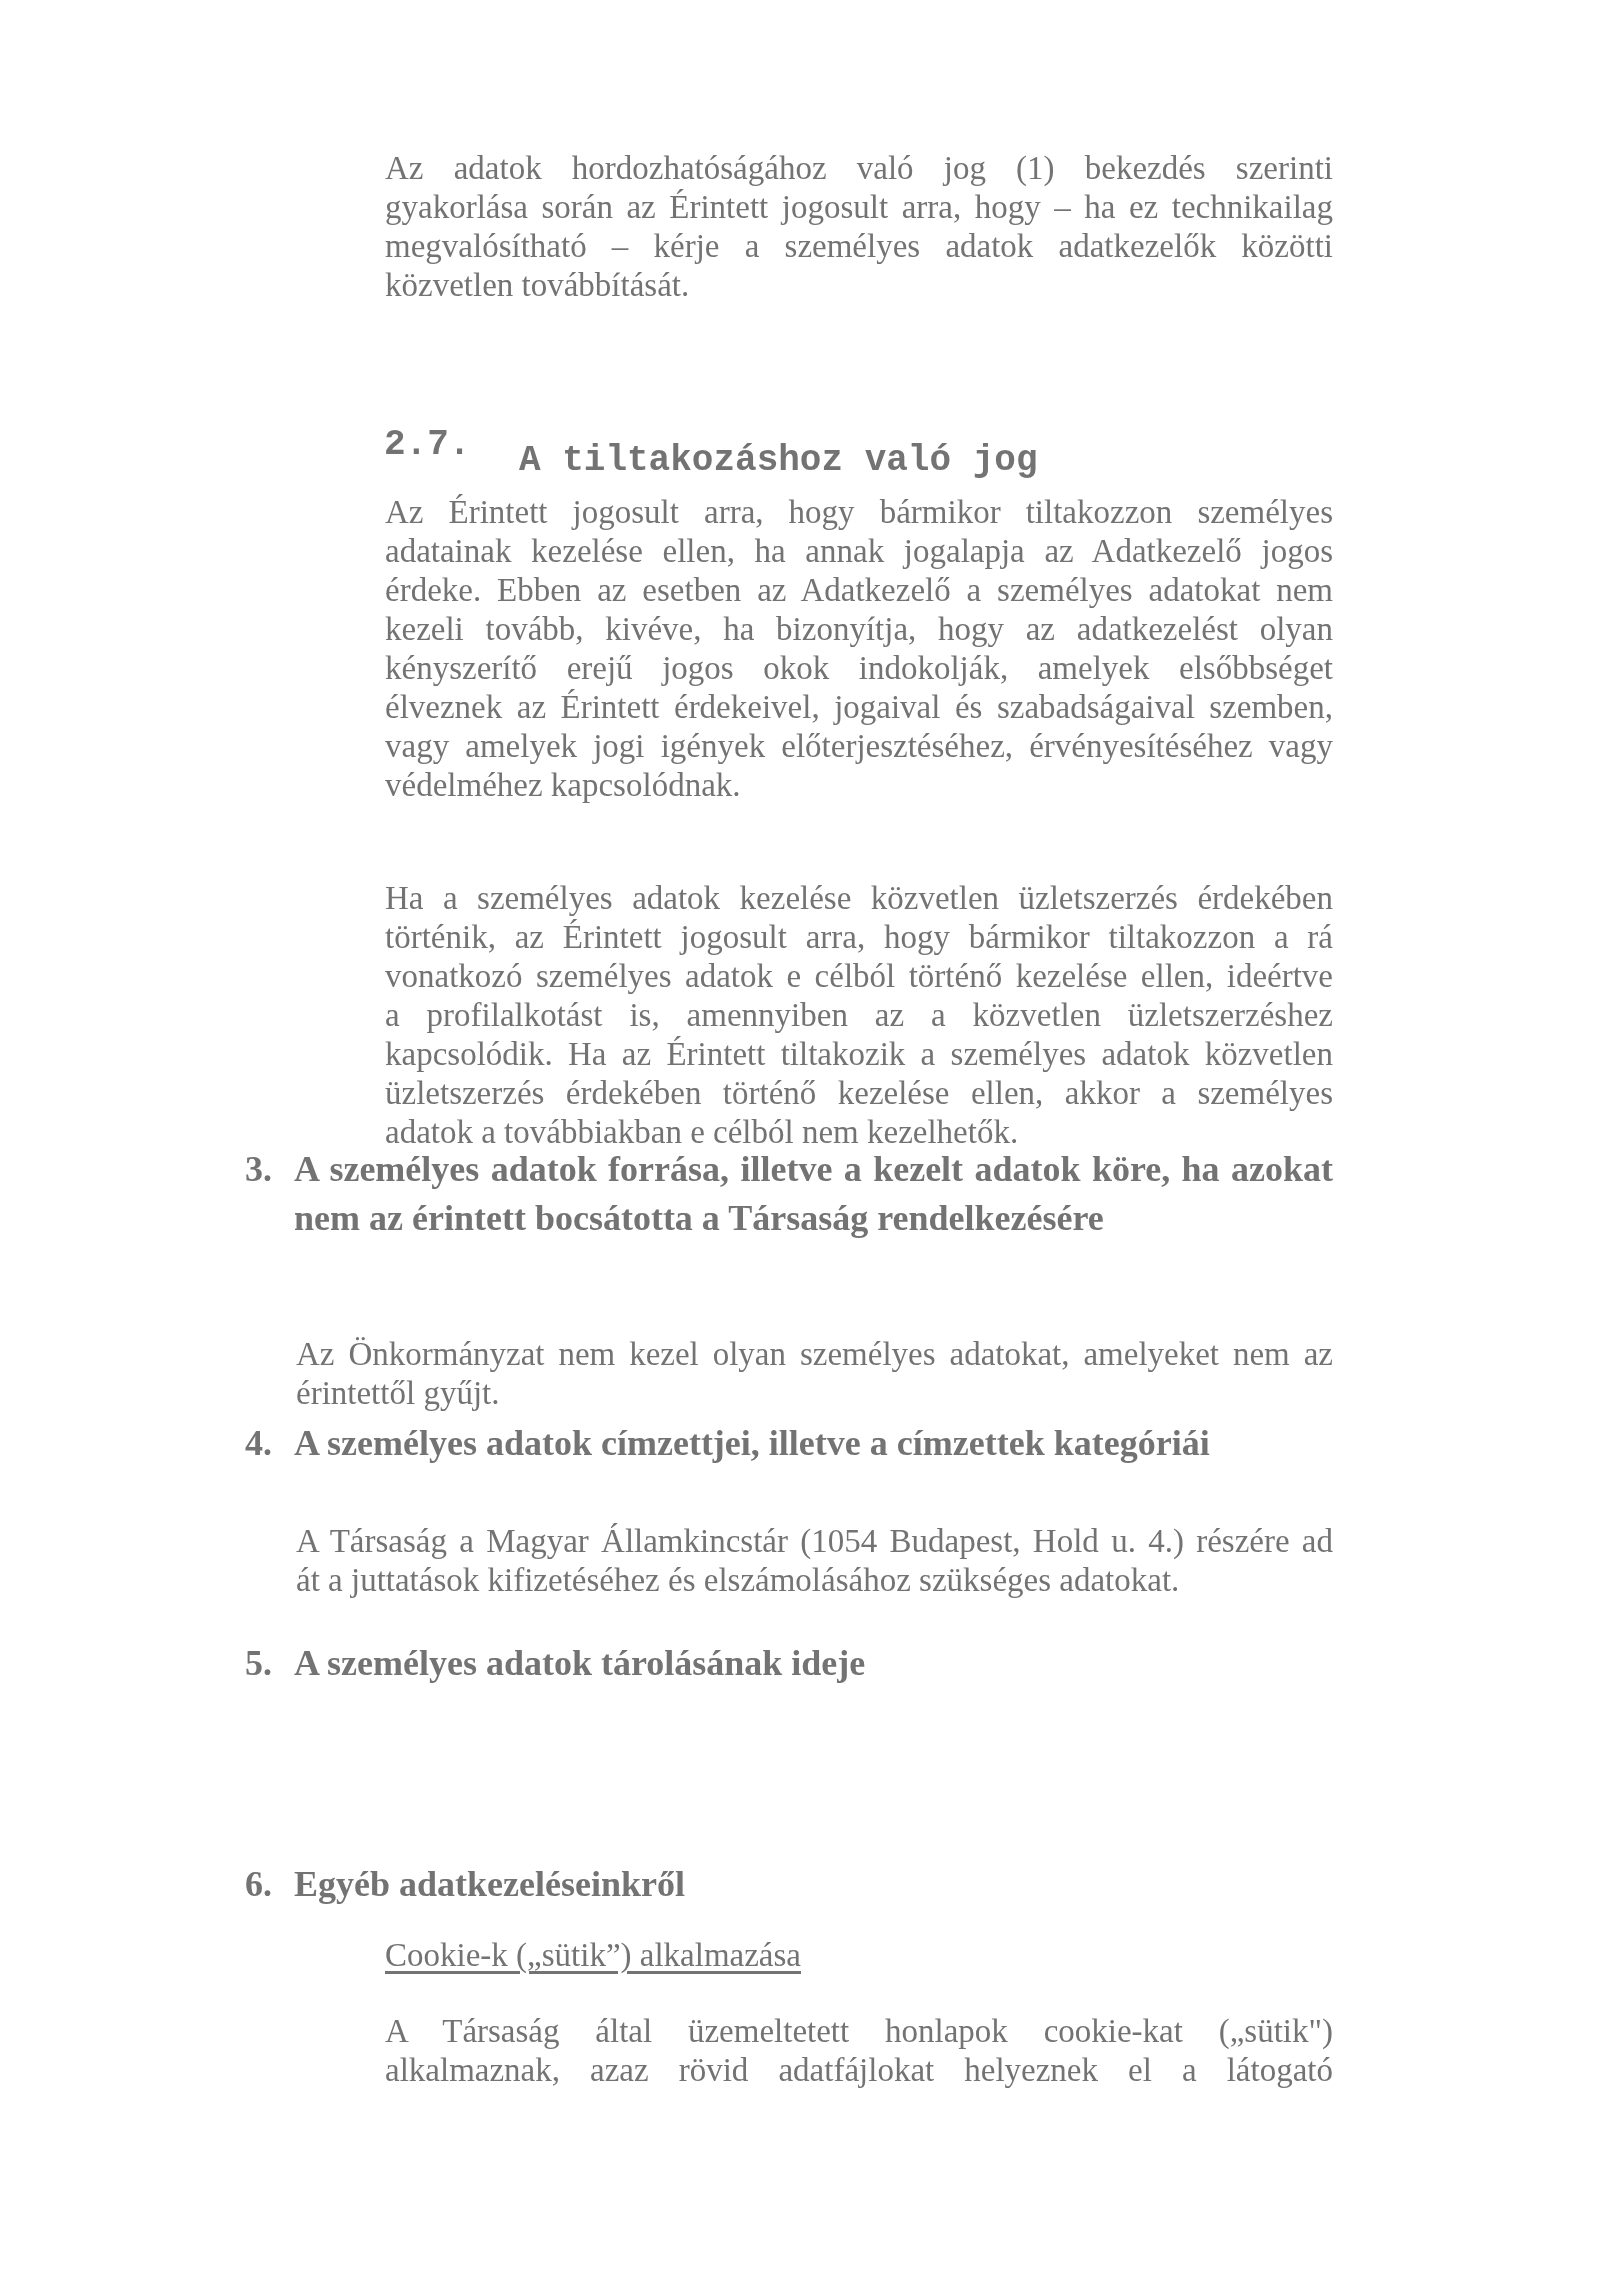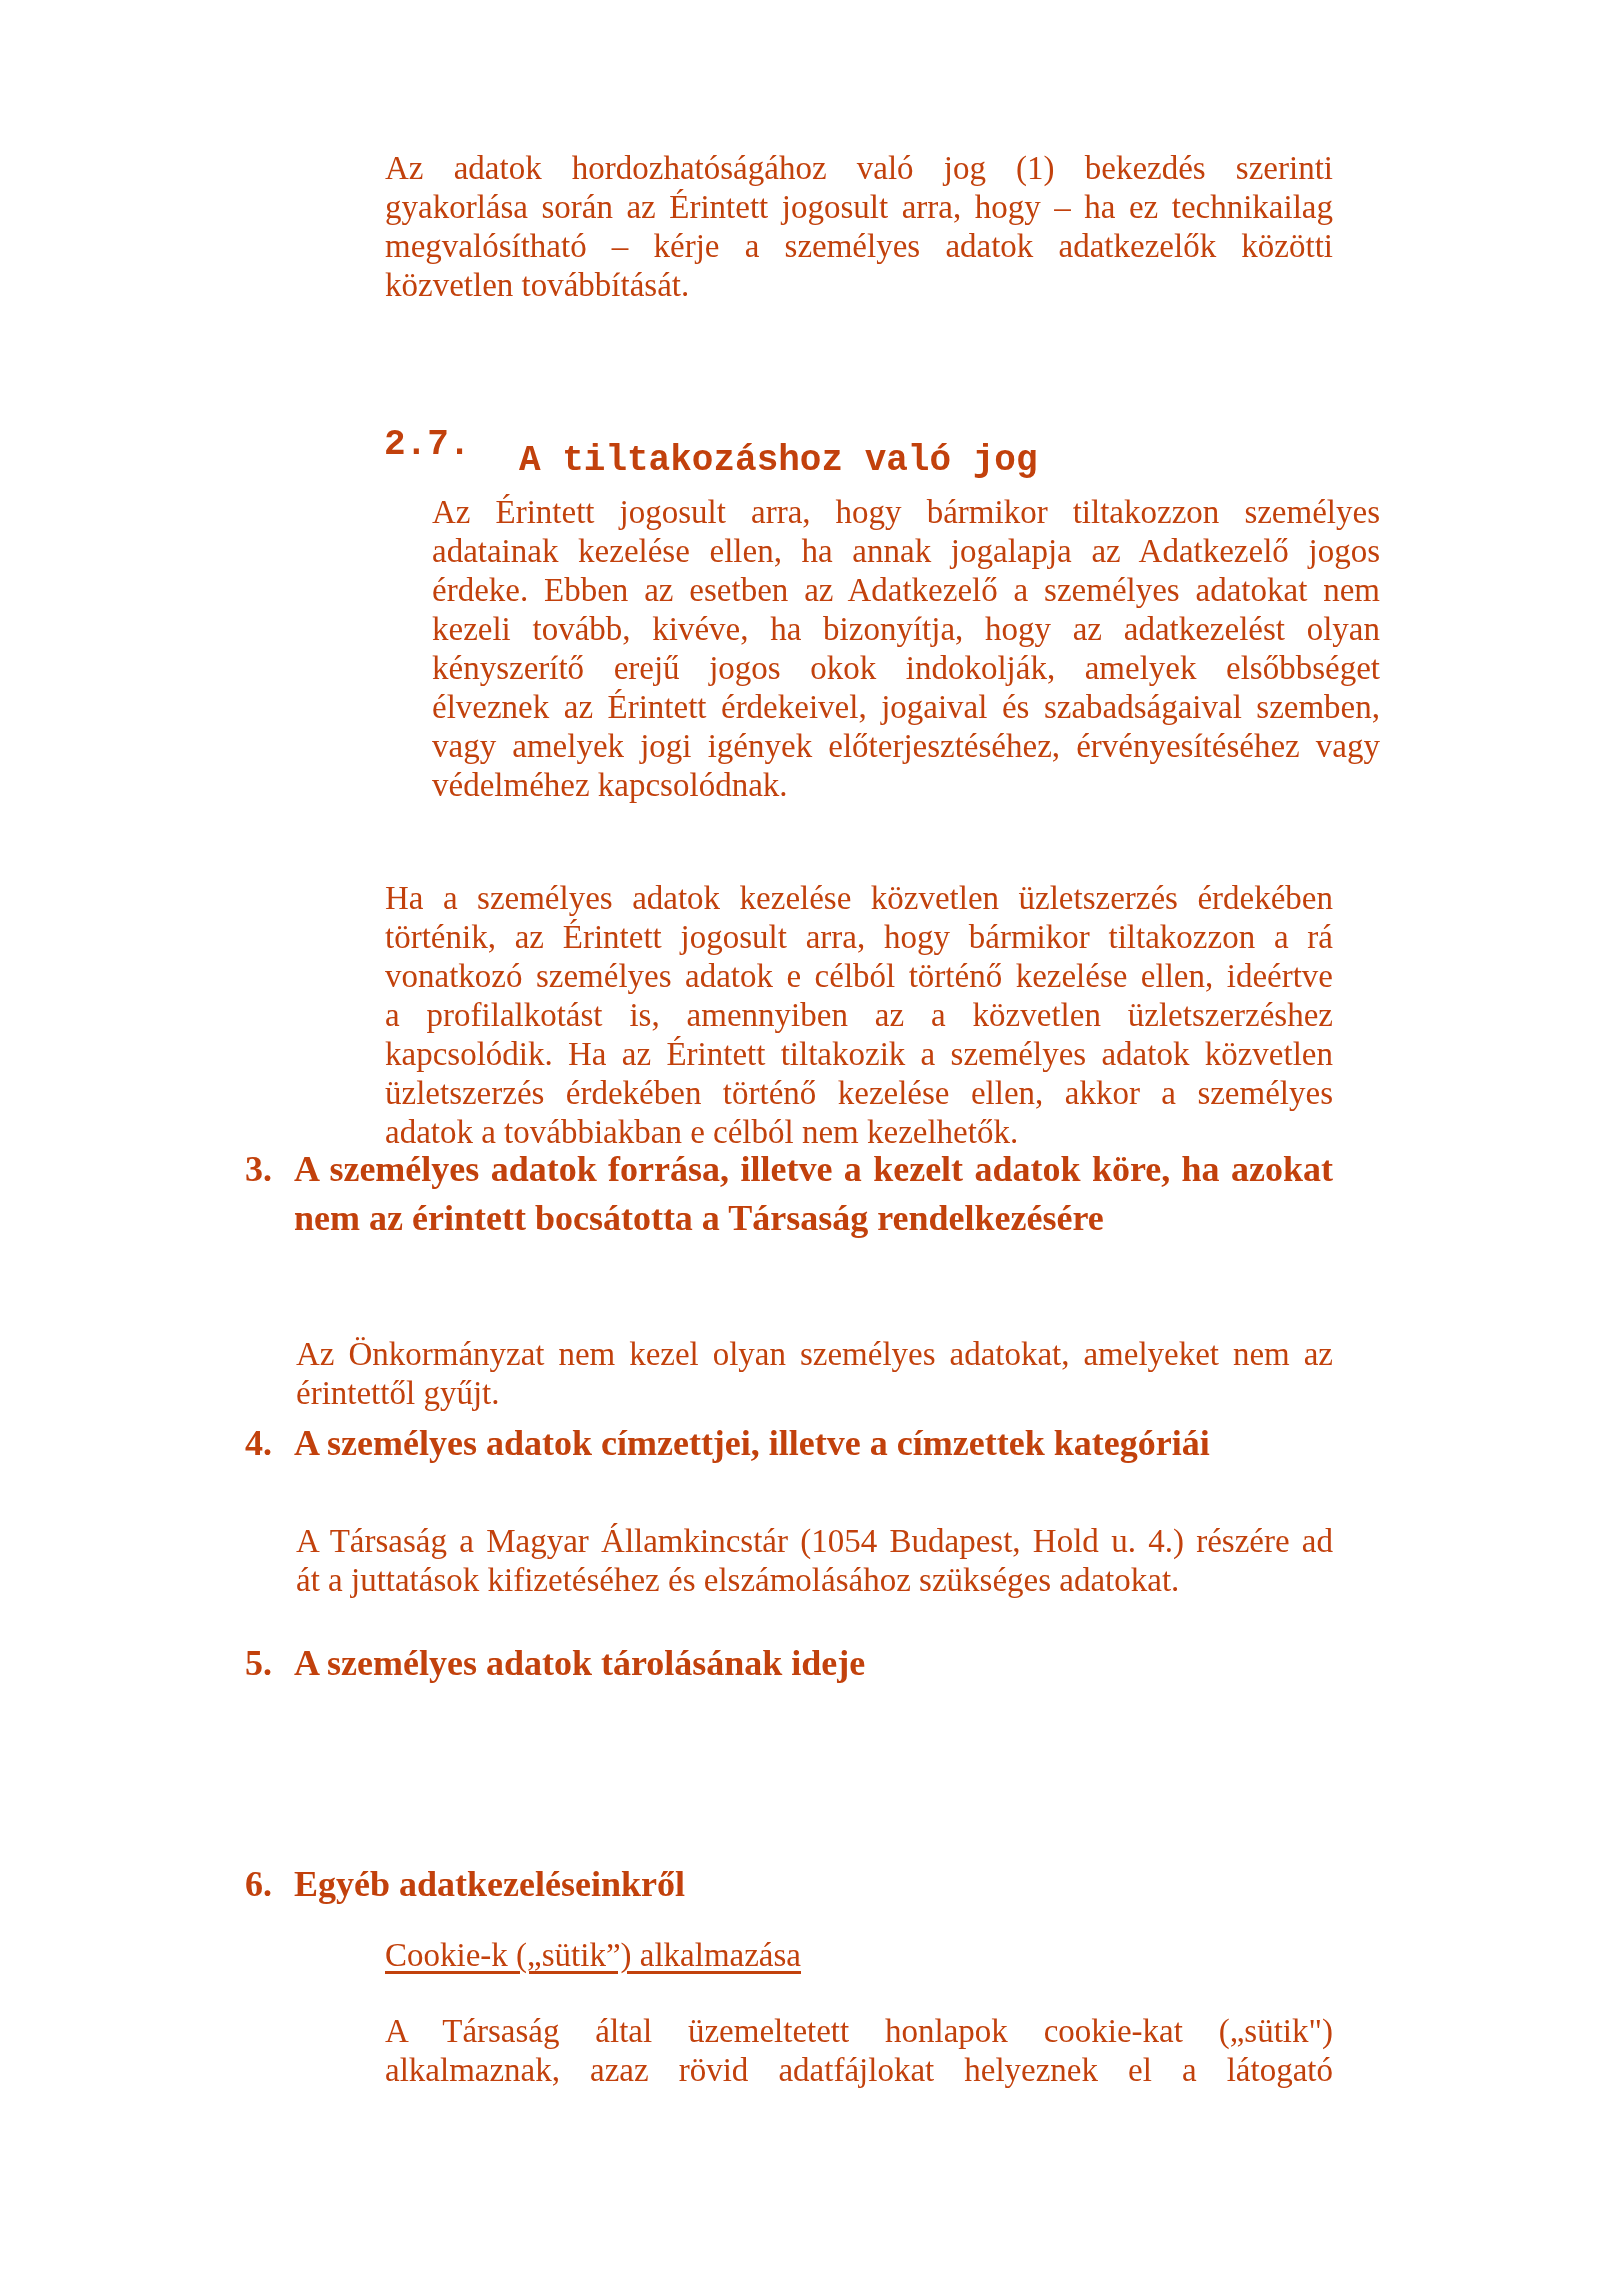--- a/index.html
+++ b/index.html
@@ -1,21 +1,21 @@
 <!DOCTYPE html>
 <html><head>
 <meta charset="utf-8">
 <style>
   html, body { margin: 0; padding: 0; background: #ffffff; }
   .page {
     position: relative;
     width: 1621px;
     height: 2293px;
     background: #ffffff;
-    color: #c2410c;
+    color: #737373;
     font-family: "Liberation Serif", "DejaVu Serif", serif;
     overflow: hidden;
   }
   .block { position: absolute; }
   .body-text { font-size: 33px; line-height: 39px; }
   .heading { font-weight: bold; font-size: 36px; line-height: 49px; }
   
   .jline { text-align: justify; text-align-last: justify; }
   .jpara .jline:last-child { text-align-last: left; }
   .jpara.justify-all .jline:last-child { text-align-last: justify; }
@@ -25,21 +25,21 @@
   .h27-title { position: absolute; left: 99px; top: 16px; white-space: nowrap; margin-left: 36px; }
   
   .hnum { left: 294px; width: 1039px; }
   .hnum .num { position: absolute; left: -49px; top: 0; }
   #h3 { top: 1145px; }
   #h4 { top: 1419px; }
   #h5 { top: 1639px; }
   #h6 { top: 1860px; }
   
   #p1 { left: 385px; top: 149px; width: 948px; }
-  #p2 { left: 385px; top: 493px; width: 948px; margin-left: 47px; }
+  #p2 { left: 385px; top: 493px; width: 948px; }
   #p3 { left: 385px; top: 879px; width: 948px; }
   #p7 { left: 385px; top: 2012px; width: 948px; }
   
   #p4 { left: 296px; top: 1335px; width: 1037px; }
   #p5 { left: 296px; top: 1522px; width: 1037px; }
   #p6 { left: 296px; top: 1750px; width: 1037px; }
   
   #cookie-heading {
     left: 385px; top: 1936px;
     text-decoration: underline;

